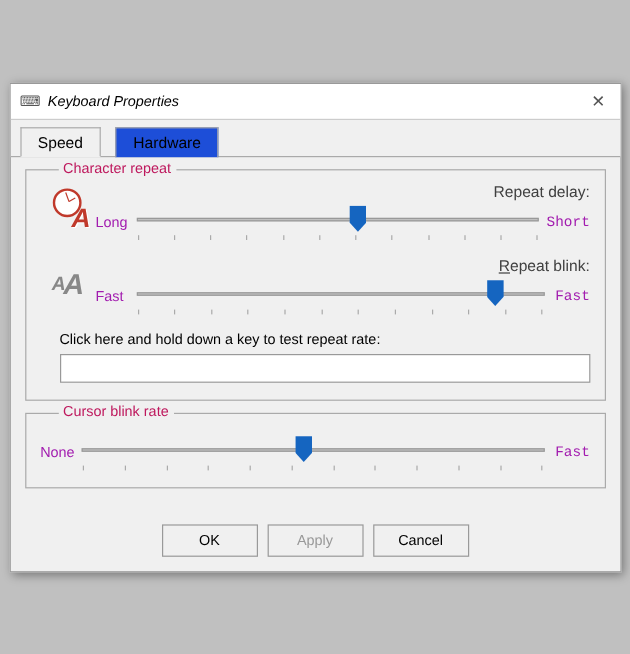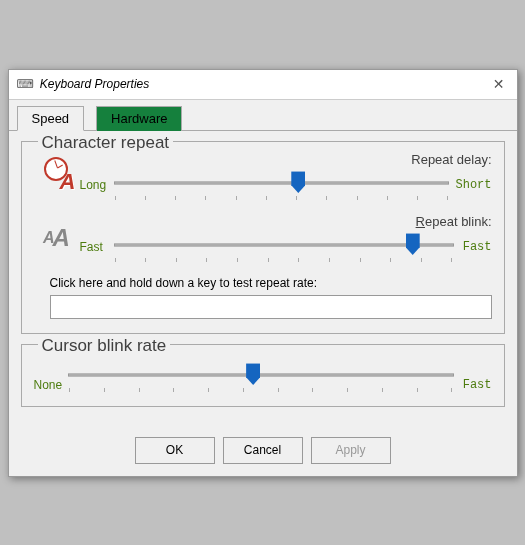--- a/index.html
+++ b/index.html
@@ -65,21 +65,21 @@
       display: flex;
       padding: 6px 8px 0;
       background: #f0f0f0;
       border-bottom: 1px solid #aaa;
       gap: 12px;
     }
 
     .tab {
       padding: 4px 14px;
       border: 1px solid #aaa;
-      background: #15803d;
+      background: #1d4ed8;
       cursor: pointer;
       border-bottom: none;
       margin-bottom: -1px;
       color: #000;
     }
 
     .tab.active {
       background: #f0f0f0;
       border-bottom: 1px solid #f0f0f0;
       z-index: 1;
@@ -92,25 +92,25 @@
     .group-box {
       border: 1px solid #aaa;
       margin-bottom: 10px;
       padding: 10px 12px 14px;
       position: relative;
     }
 
     .group-label {
       position: absolute;
       top: -9px;
-      left: 16px;
+      left: 27px;
       background: #f0f0f0;
       padding: 0 4px;
-      font-size: 17px;
-      color: #404040;
+      font-size: 12px;
+      color: #be185d;
     }
 
     .slider-row {
       display: flex;
       align-items: center;
       margin-bottom: 14px;
       gap: 0;
     }
 
     .slider-icon {
@@ -137,21 +137,21 @@
     }
 
     .slider-container {
       display: flex;
       align-items: center;
       gap: 6px;
     }
 
     .slider-end-label {
       font-size: 12px;
-      color: #4d7c0f;
+      color: #a21caf;
       white-space: nowrap;
       min-width: 28px;
     }
 
     .slider-end-label.right {
       text-align: right;
       min-width: 32px;
       font-family: Liberation Mono, monospace;
     }
 
@@ -364,21 +364,21 @@
       </div>
 
       <div class="test-box-section">
         <div class="test-label">Click here and hold down a key to test repeat rate:</div>
         <input type="text" class="test-input" style="">
       </div>
     </div>
 
     <div class="cursor-section">
       <span class="group-label">Cursor blink rate</span>
-      <div class="slider-container" style="margin-top: 8px; align-items: flex-end;">
+      <div class="slider-container" style="margin-top: 8px;">
         <span class="slider-end-label">None</span>
         <div class="slider-track-wrapper">
           <div class="custom-slider">
             <div class="track-bg"></div>
             <div class="thumb-diamond" style="left: calc(48% - 7px);"></div>
           </div>
           <div class="ticks-row">
             <div class="tick-mark"></div>
             <div class="tick-mark"></div>
             <div class="tick-mark"></div>
@@ -394,16 +394,16 @@
           </div>
         </div>
         <span class="slider-end-label right">Fast</span>
       </div>
     </div>
 
   </div>
 
   <div class="bottom-buttons">
     <button class="btn">OK</button>
+    <button class="btn apply">Apply</button>
     <button class="btn">Cancel</button>
-    <button class="btn apply">Apply</button>
   </div>
 </div>
 
 </body></html>

